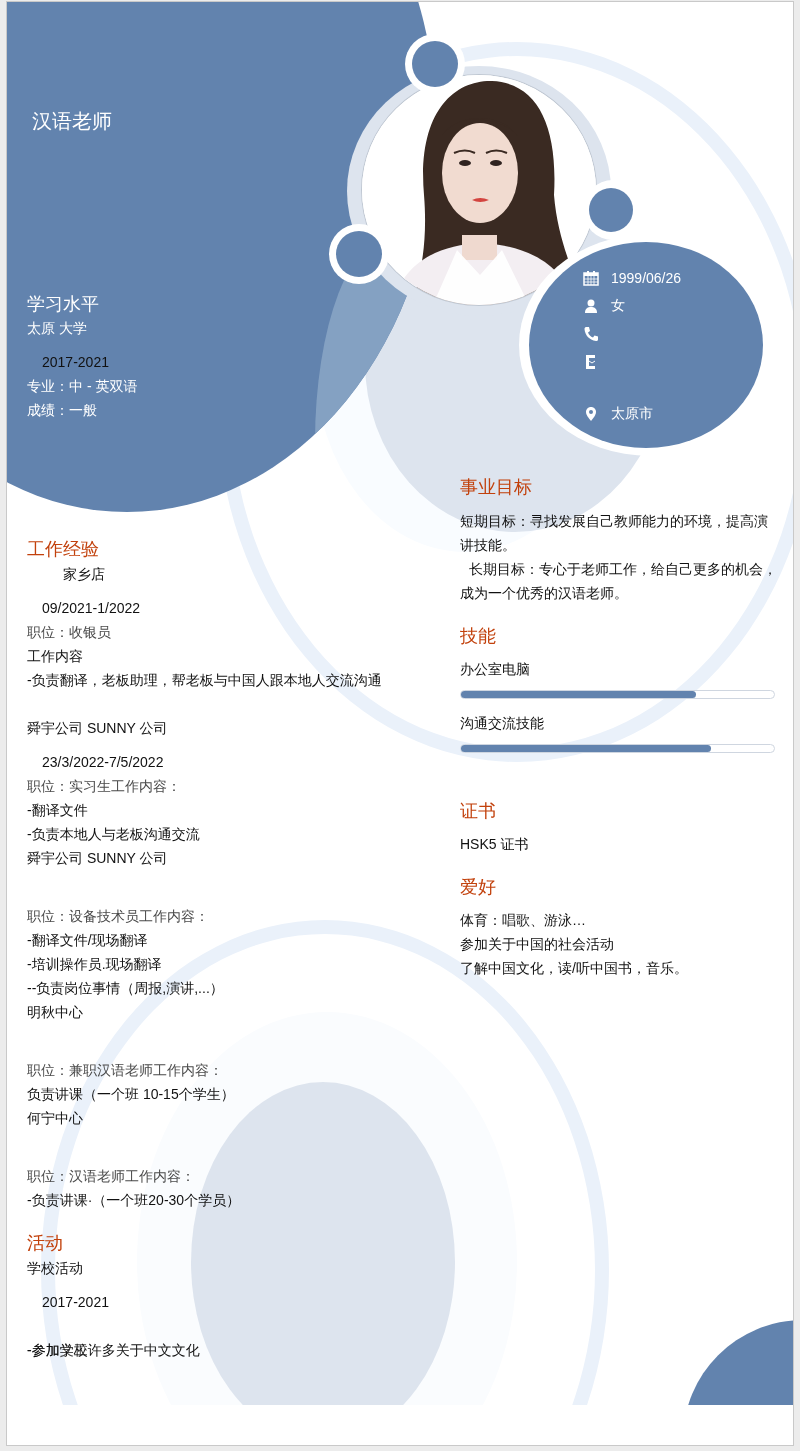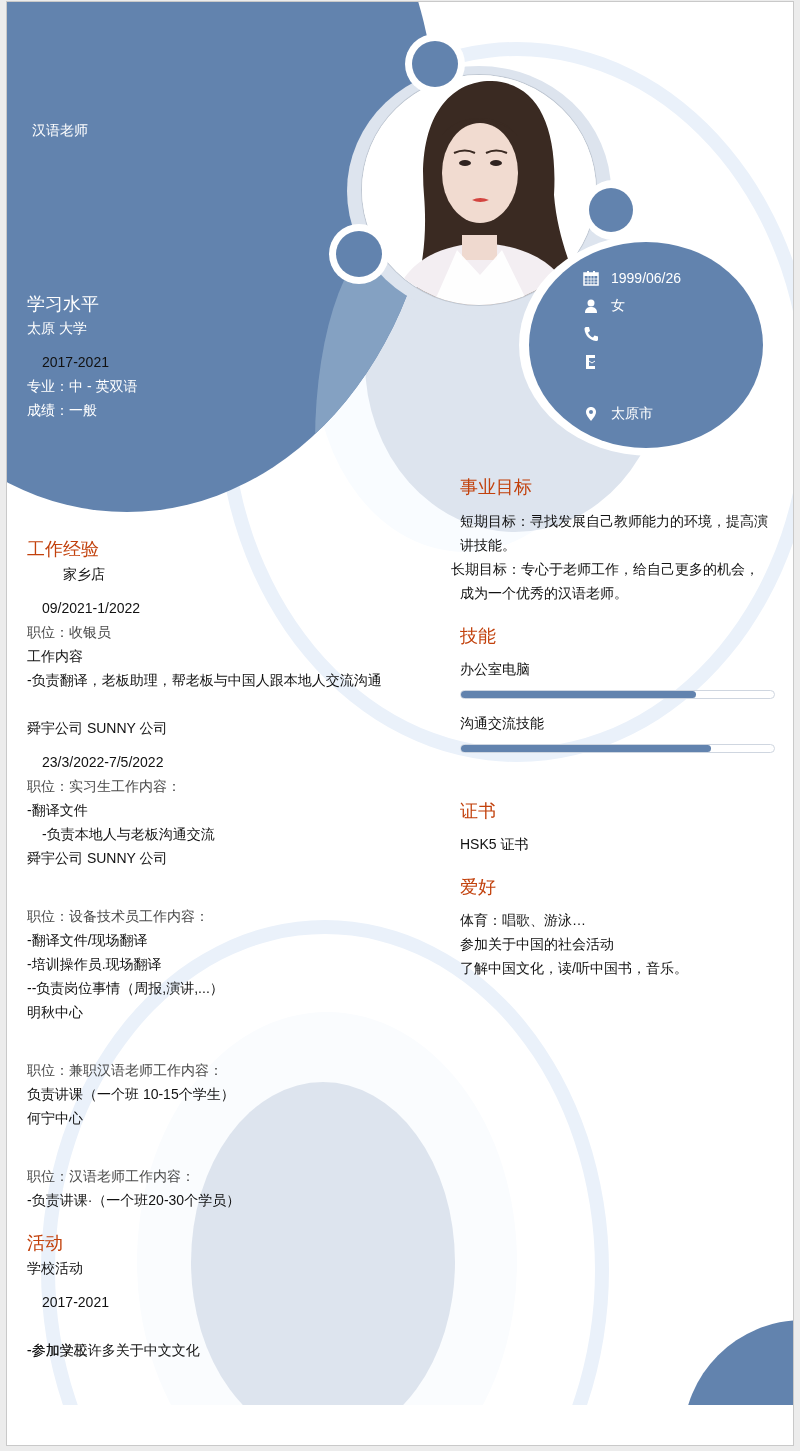--- a/index.html
+++ b/index.html
@@ -113,42 +113,42 @@
       <span class="info-icon">
         <svg width="16" height="16" viewBox="0 0 16 16">
             <path d="M8 1 C5 1 3 3.3 3 6 C3 9.5 8 15 8 15 C8 15 13 9.5 13 6 C13 3.3 11 1 8 1 Z" fill="#fff"></path>
             <circle cx="8" cy="6" r="2" fill="#6283ae"></circle>
           </svg>
       </span>
       <span class="info-text">太原市</span>
     </div>
   </div>
 
-  <div class="abs white" style="left:25px;top:107px;font-size:14px;line-height:24px;margin-top:9px;">汉语老师</div>
+  <div class="abs white" style="left:25px;top:107px;font-size:20px;line-height:24px;">汉语老师</div>
 
   <div>
     <div class="abs white" style="left:20px;top:289px;font-size:18px;line-height:26px;">学习水平</div>
     <div class="abs white" style="left:20px;top:314px;font-size:14px;line-height:24px;">太原 大学</div>
     <div class="abs" style="left:35px;top:348px;font-size:14px;line-height:24px;color:#111;">2017-2021</div>
     <div class="abs white" style="left:20px;top:372px;font-size:14px;line-height:24px;">专业：中 - 英双语</div>
     <div class="abs white" style="left:20px;top:396px;font-size:14px;line-height:24px;">成绩：一般</div>
   </div>
 
   <div>
     <div class="abs heading" style="left:20px;top:534px;line-height:26px;">工作经验</div>
     <div class="abs t14" style="left:20px;top:560px;margin-left:36px;">家乡店</div>
     <div class="abs t14" style="left:35px;top:594px;">09/2021-1/2022</div>
     <div class="abs t14 gray" style="left:20px;top:618px;">职位：收银员</div>
     <div class="abs t14" style="left:20px;top:642px;">工作内容</div>
     <div class="abs t14" style="left:20px;top:666px;">-负责翻译，老板助理，帮老板与中国人跟本地人交流沟通</div>
     <div class="abs t14" style="left:20px;top:714px;">舜宇公司 SUNNY 公司</div>
     <div class="abs t14" style="left:35px;top:748px;">23/3/2022-7/5/2022</div>
     <div class="abs t14 gray" style="left:20px;top:772px;">职位：实习生工作内容：</div>
     <div class="abs t14" style="left:20px;top:796px;">-翻译文件</div>
-    <div class="abs t14" style="left:35px;top:820px;">-负责本地人与老板沟通交流</div>
+    <div class="abs t14" style="left:20px;top:820px;">-负责本地人与老板沟通交流</div>
     <div class="abs t14" style="left:20px;top:844px;">舜宇公司 SUNNY 公司</div>
     <div class="abs t14 gray" style="left:20px;top:902px;">职位：设备技术员工作内容：</div>
     <div class="abs t14" style="left:20px;top:926px;">-翻译文件/现场翻译</div>
     <div class="abs t14" style="left:20px;top:950px;">-培训操作员.现场翻译</div>
     <div class="abs t14" style="left:20px;top:974px;">--负责岗位事情（周报,演讲,...）</div>
     <div class="abs t14" style="left:20px;top:998px;">明秋中心</div>
     <div class="abs t14 gray" style="left:20px;top:1056px;">职位：兼职汉语老师工作内容：</div>
     <div class="abs t14" style="left:20px;top:1080px;">负责讲课（一个班 10-15个学生）</div>
     <div class="abs t14" style="left:20px;top:1104px;">何宁中心</div>
     <div class="abs t14 gray" style="left:20px;top:1162px;">职位：汉语老师工作内容：</div>
@@ -160,21 +160,21 @@
     <div class="abs t14" style="left:20px;top:1254px;">学校活动</div>
     <div class="abs t14" style="left:35px;top:1288px;">2017-2021</div>
     <div class="abs t14 gray" style="left:20px;top:1336px;">-参加义工</div>
     <div class="abs t14" style="left:20px;top:1336px;">-参加学校许多关于中文文化</div>
   </div>
 
   <div>
     <div class="abs heading" style="left:453px;top:472px;line-height:26px;">事业目标</div>
     <div class="abs t14" style="left:453px;top:507px;">短期目标：寻找发展自己教师能力的环境，提高演</div>
     <div class="abs t14" style="left:453px;top:531px;">讲技能。</div>
-    <div class="abs t14" style="left:444px;top:555px;">长期目标：专心于老师工作，给自己更多的机会，</div>
+    <div class="abs t14" style="left:462px;top:555px;">长期目标：专心于老师工作，给自己更多的机会，</div>
     <div class="abs t14" style="left:453px;top:579px;">成为一个优秀的汉语老师。</div>
   </div>
 
   <div>
     <div class="abs heading" style="left:453px;top:621px;line-height:26px;">技能</div>
     <div class="abs t14" style="left:453px;top:655px;">办公室电脑</div>
     <div class="bar" style="left:453px;top:688px;width:315px;">
       <div class="bar-fill" style="width:75%;"></div>
     </div>
     <div class="abs t14" style="left:453px;top:709px;">沟通交流技能</div>

